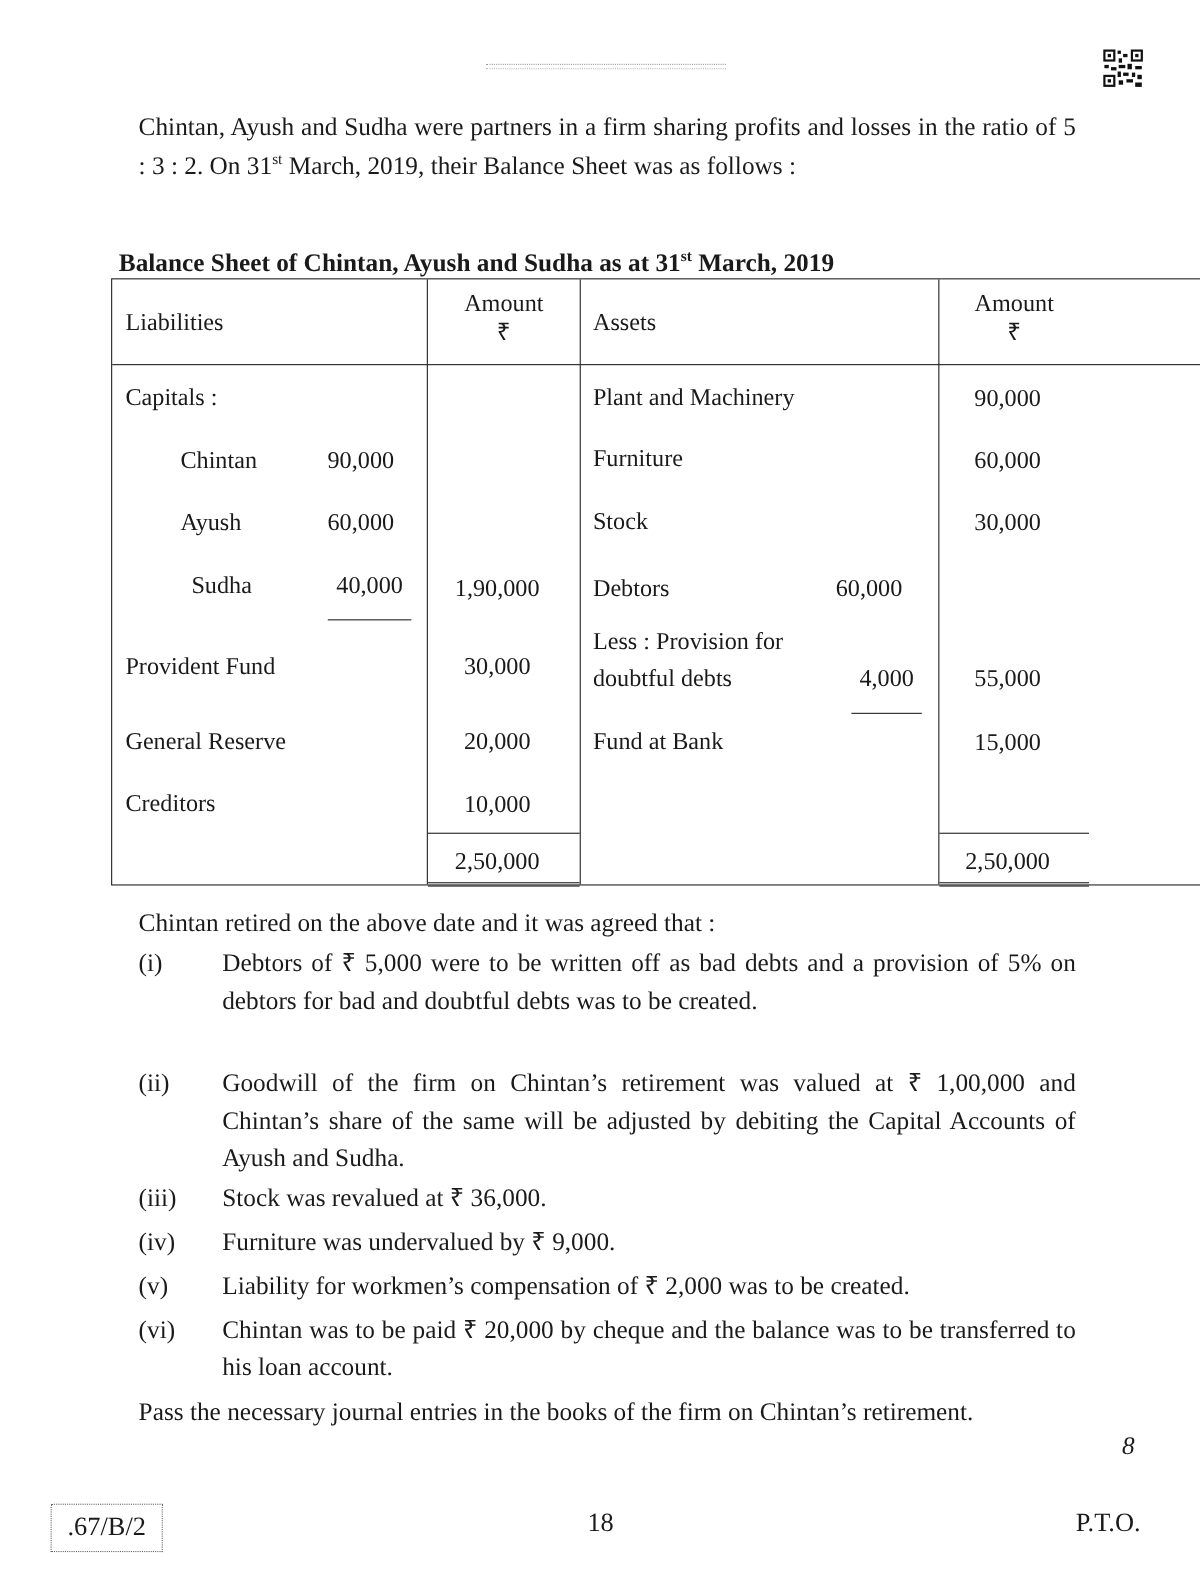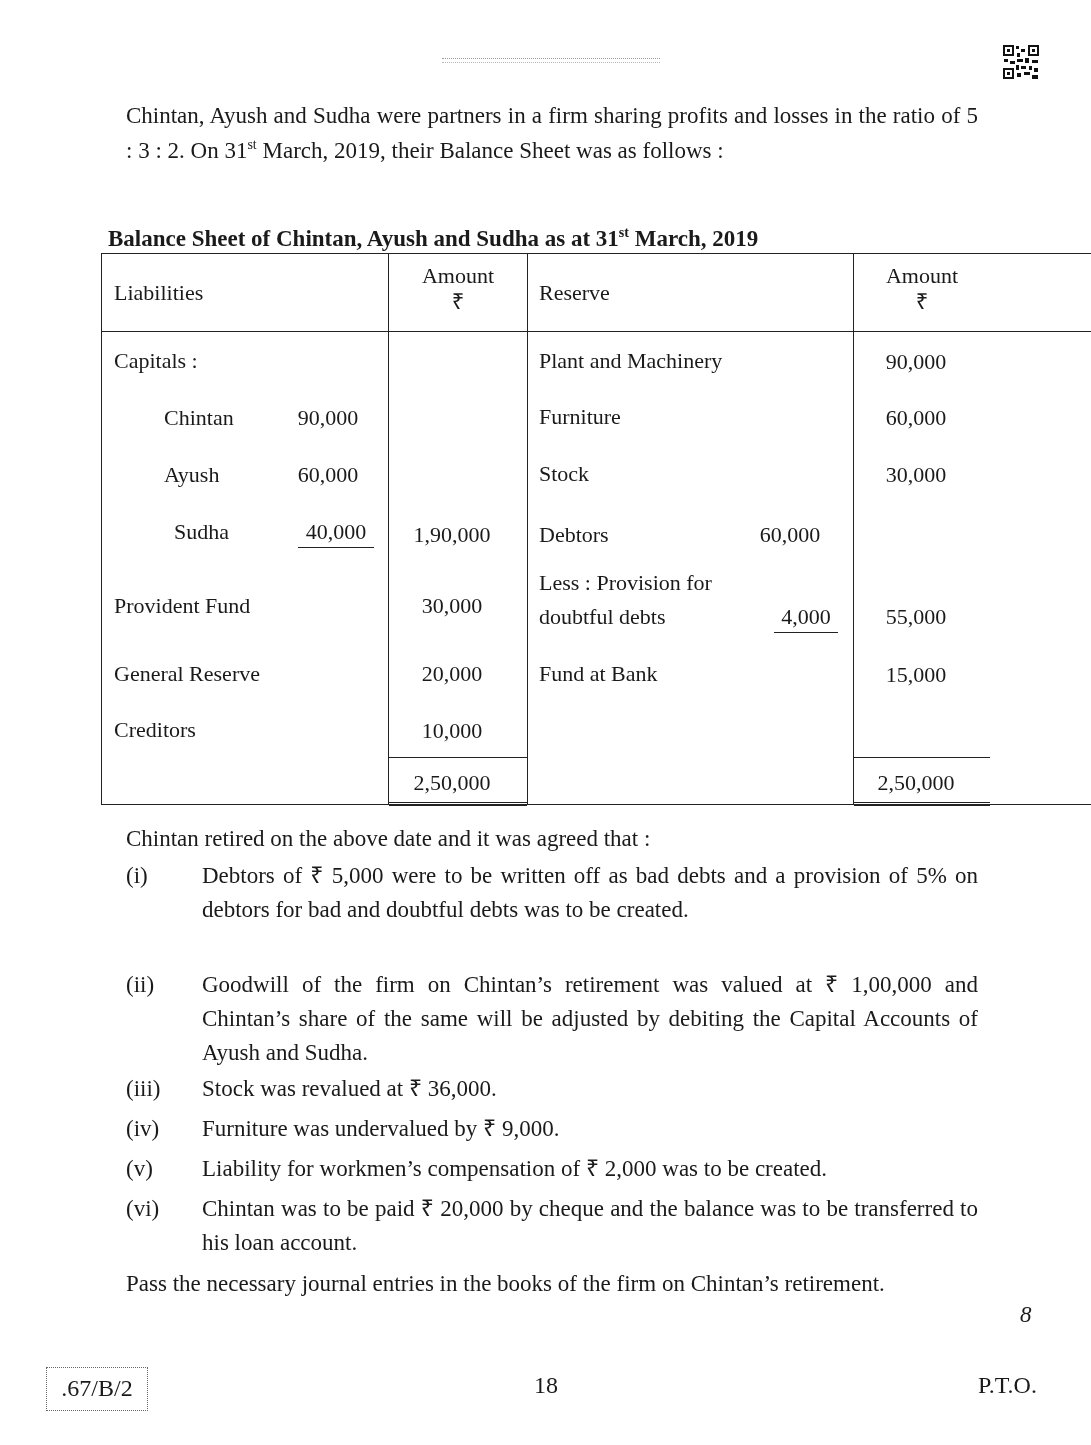--- a/index.html
+++ b/index.html
@@ -20,21 +20,21 @@
               font-size: 23px; font-weight: bold; margin-top: 14px; }
   .bs-title sup { font-size: 14px; line-height: 0; }
 
   .bs { position: absolute; left: 101px; top: 253px; width: 1048px; height: 552px;
         border: 1.5px solid #222; box-sizing: border-box; font-size: 22px; }
   .vline { position: absolute; top: 0; bottom: 0; border-left: 1.5px solid #222; }
   .hline { position: absolute; left: 0; right: 0; border-top: 1.5px solid #222; }
   .cell { position: absolute; white-space: nowrap; }
   .r { text-align: center; }
   .c { text-align: center; }
-  .ul { border-bottom: 1.5px solid #222; padding-bottom: 2px; }
+  .ul { border-bottom: 1.5px solid #222; padding-bottom: 18px; }
   .tot-top { position: absolute; border-top: 1.5px solid #222; }
   .dbl { position: absolute; border-top: 1.5px solid #222; border-bottom: 1.5px solid #222; height: 2px; }
 
   .body-text { position: absolute; left: 126px; width: 852px; font-size: 23px; line-height: 34px; }
   .item { position: absolute; left: 126px; width: 852px; font-size: 23px; line-height: 34px; }
   .item .num { position: absolute; left: 0; top: 0; width: 70px; }
   .item .txt { margin-left: 76px; text-align: justify; text-align-last: left; }
 
   .marks { position: absolute; left: 1020px; top: 1302px; font-size: 23px; font-style: italic; }
 
@@ -88,21 +88,21 @@
   <div class="vline" style="left:286px"></div>
   <div class="vline" style="left:425px"></div>
   <div class="vline" style="left:751px"></div>
   <div class="hline" style="top:77px"></div>
 
   <div class="cell" style="left:12px;top:26px">Liabilities</div>
   <div class="cell c" style="left:287px;top:9px;width:138px;line-height:26px">
     <div>Amount</div>
     <div>₹</div>
   </div>
-  <div class="cell" style="left:437px;top:26px">Reserve</div>
+  <div class="cell" style="left:437px;top:26px">Assets</div>
   <div class="cell c" style="left:752px;top:9px;width:136px;line-height:26px">
     <div>Amount</div>
     <div>₹</div>
   </div>
 
   <div class="cell" style="left:12px;top:94px">Capitals :</div>
   <div class="cell" style="left:62px;top:151px">Chintan</div>
   <div class="cell r" style="left:180px;top:151px;width:92px">90,000</div>
   <div class="cell" style="left:62px;top:208px">Ayush</div>
   <div class="cell r" style="left:180px;top:208px;width:92px">60,000</div>

